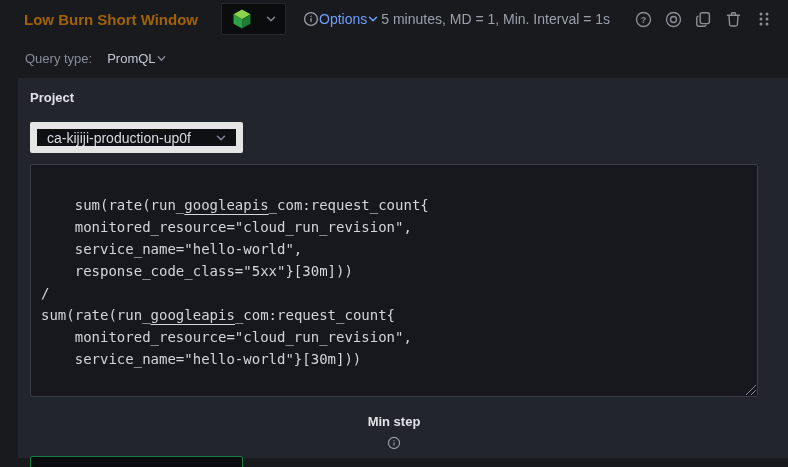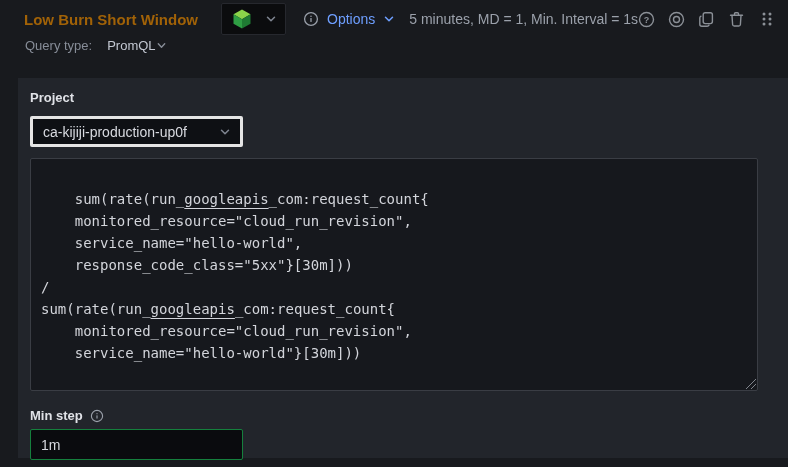--- a/index.html
+++ b/index.html
@@ -23,61 +23,61 @@
   }
   .ds-picker {
     margin-left: 23px;
     display: flex; align-items: center; gap: 11px;
     background: #0b0c0e; border: 1px solid #26282e; border-radius: 2px;
     height: 32px; padding: 0 8px; cursor: pointer;
   }
   .chev { color: #7e8490; display: inline-flex; }
   .options-group {
     margin-left: 17px;
-    display: flex; align-items: center; gap: 8px;
+    display: flex; align-items: center; gap: 0;
     color: #6e9fff; font-size: 14px; font-weight: 500; cursor: pointer;
   }
   .info-ic { color: #9aa0aa; display: inline-flex; }
   .options-group .chev { color: #6e9fff; }
-  .summary { margin-left: 14px; color: #9ba1ab; font-size: 14px; white-space: nowrap; }
+  .summary { margin-left: 2px; color: #9ba1ab; font-size: 14px; white-space: nowrap; }
   .actions {
     margin-left: auto; display: flex; align-items: center; gap: 13px;
     color: #8b9097; padding-right: 6px;
   }
   .icon-btn {
     background: none; border: none; padding: 0; margin: 0;
     color: #8b9097; display: inline-flex; align-items: center; justify-content: center;
     width: 17px; height: 17px; cursor: pointer;
   }
 
   
   .qtype-row {
-    display: flex; align-items: flex-start;
+    display: flex; align-items: center;
     height: 40px; padding-left: 25px; font-size: 13px;
   }
   .qtype-label { color: #878d98; }
   .qtype-value-wrap { display: flex; align-items: center; margin-left: 15px; cursor: pointer; }
   .qtype-value { color: #c2c7d1; }
   .qtype-row .chev { color: #878d98; }
 
   
   .card {
     margin-left: 18px;
     background: #22252b;
     padding: 12px 30px 4px 12px;
     height: 380px;
   }
   .field-label {
     color: #e0e2e7; font-size: 13px; font-weight: 700;
-    line-height: 15px; margin-bottom: 11px;
+    line-height: 15px; margin-bottom: 17px;
     display: flex; align-items: center; gap: 7px;
   }
   .select {
     width: 213px; height: 31px;
-    background: #0e1014; border: 3px solid #e5e5e5; border-radius: 2px;
+    background: #0e1014; border: 7px solid #e5e5e5; border-radius: 2px;
     display: flex; align-items: center; justify-content: space-between;
     padding: 0 9px 0 10px;
     color: #d8dae0; font-size: 14px; cursor: pointer;
     margin-bottom: 11px;
   }
   .code-box {
     position: relative;
     width: 728px; height: 233px;
     background: #16181d; border: 1px solid #3a3d44; border-radius: 2px;
     padding: 7px 10px;
@@ -94,21 +94,21 @@
     text-decoration: underline;
   }
   .resize-handle {
     position: absolute; right: 1px; bottom: 1px;
     width: 13px; height: 13px;
     clip-path: polygon(100% 0, 100% 100%, 0 100%);
     background: repeating-linear-gradient(135deg, #80848c 0 1px, transparent 1px 3.6px);
     cursor: nwse-resize;
   }
   .minstep-wrap { margin-top: 17px; }
-  .minstep-wrap .field-label { margin-bottom: 6px; }
+  .minstep-wrap .field-label { margin-bottom: 6px; flex-direction: column; }
   .text-input {
     width: 213px; height: 31px;
     background: #0a0b0e; border: 1px solid #15803d; border-radius: 2px;
     color: #d8dae0; font-size: 14px; padding: 0 10px;
     font-family: Liberation Sans, sans-serif; outline: none;
   }
 </style>
 </head>
 <body>
 

